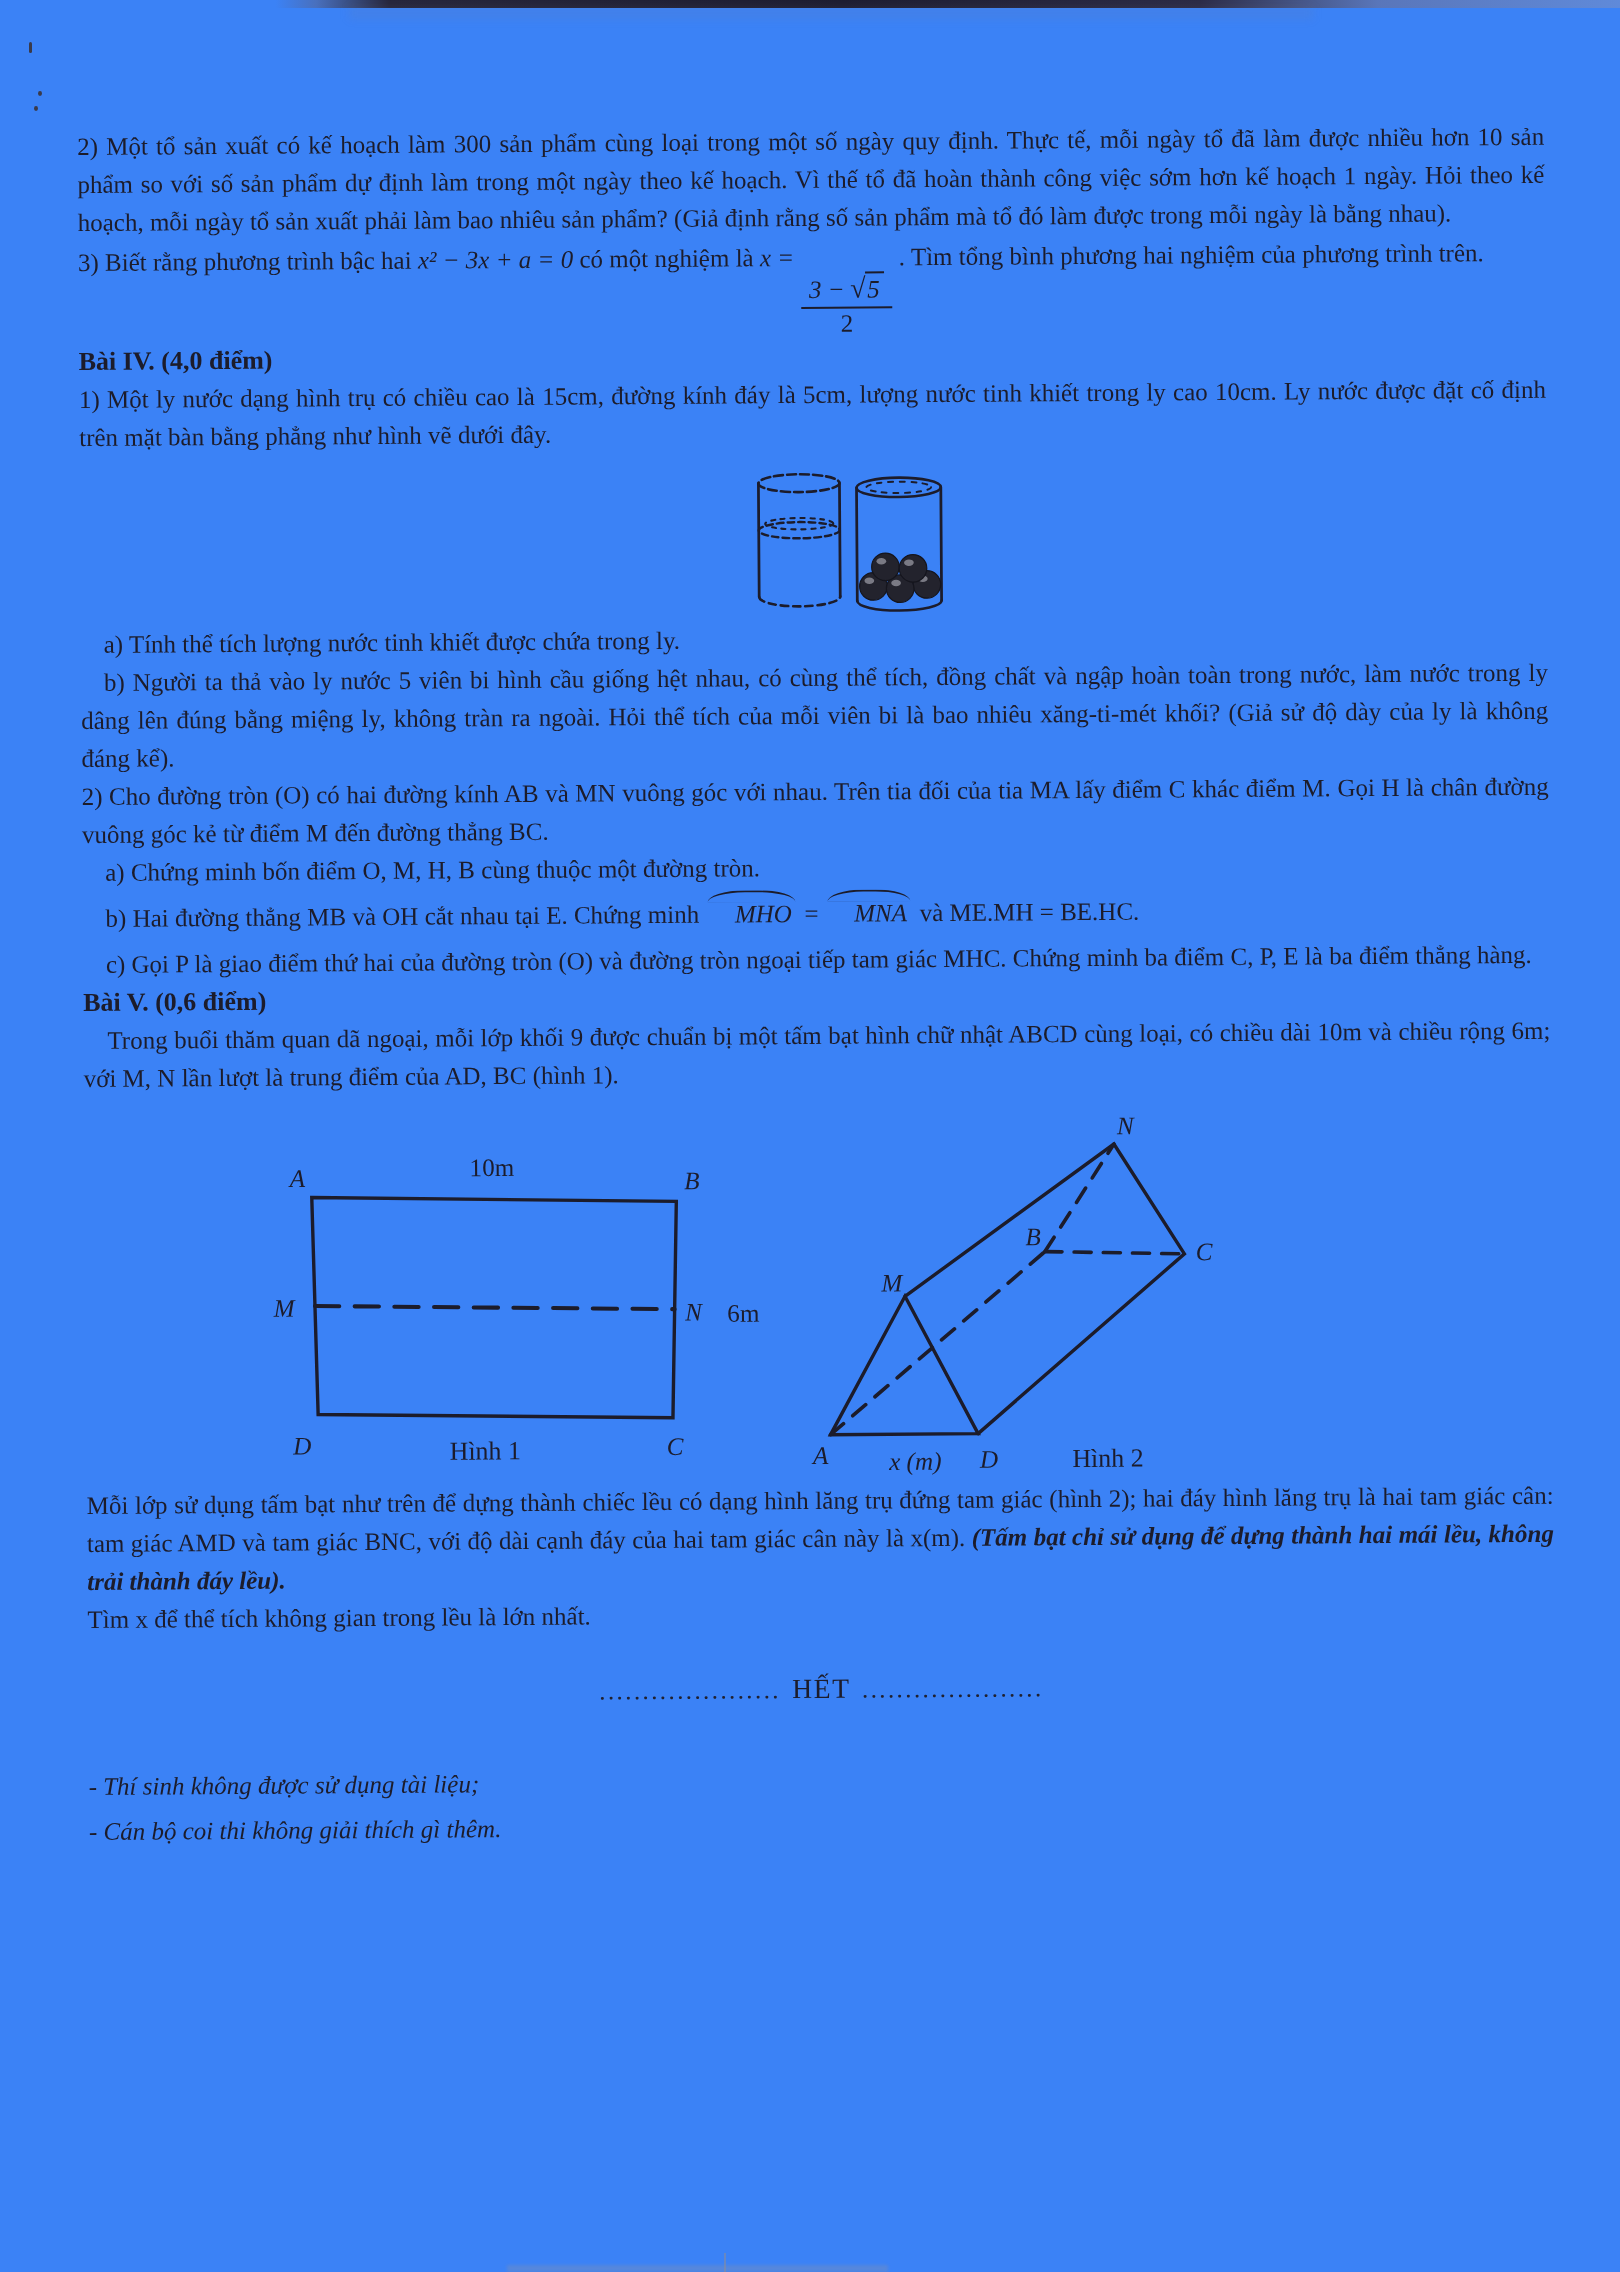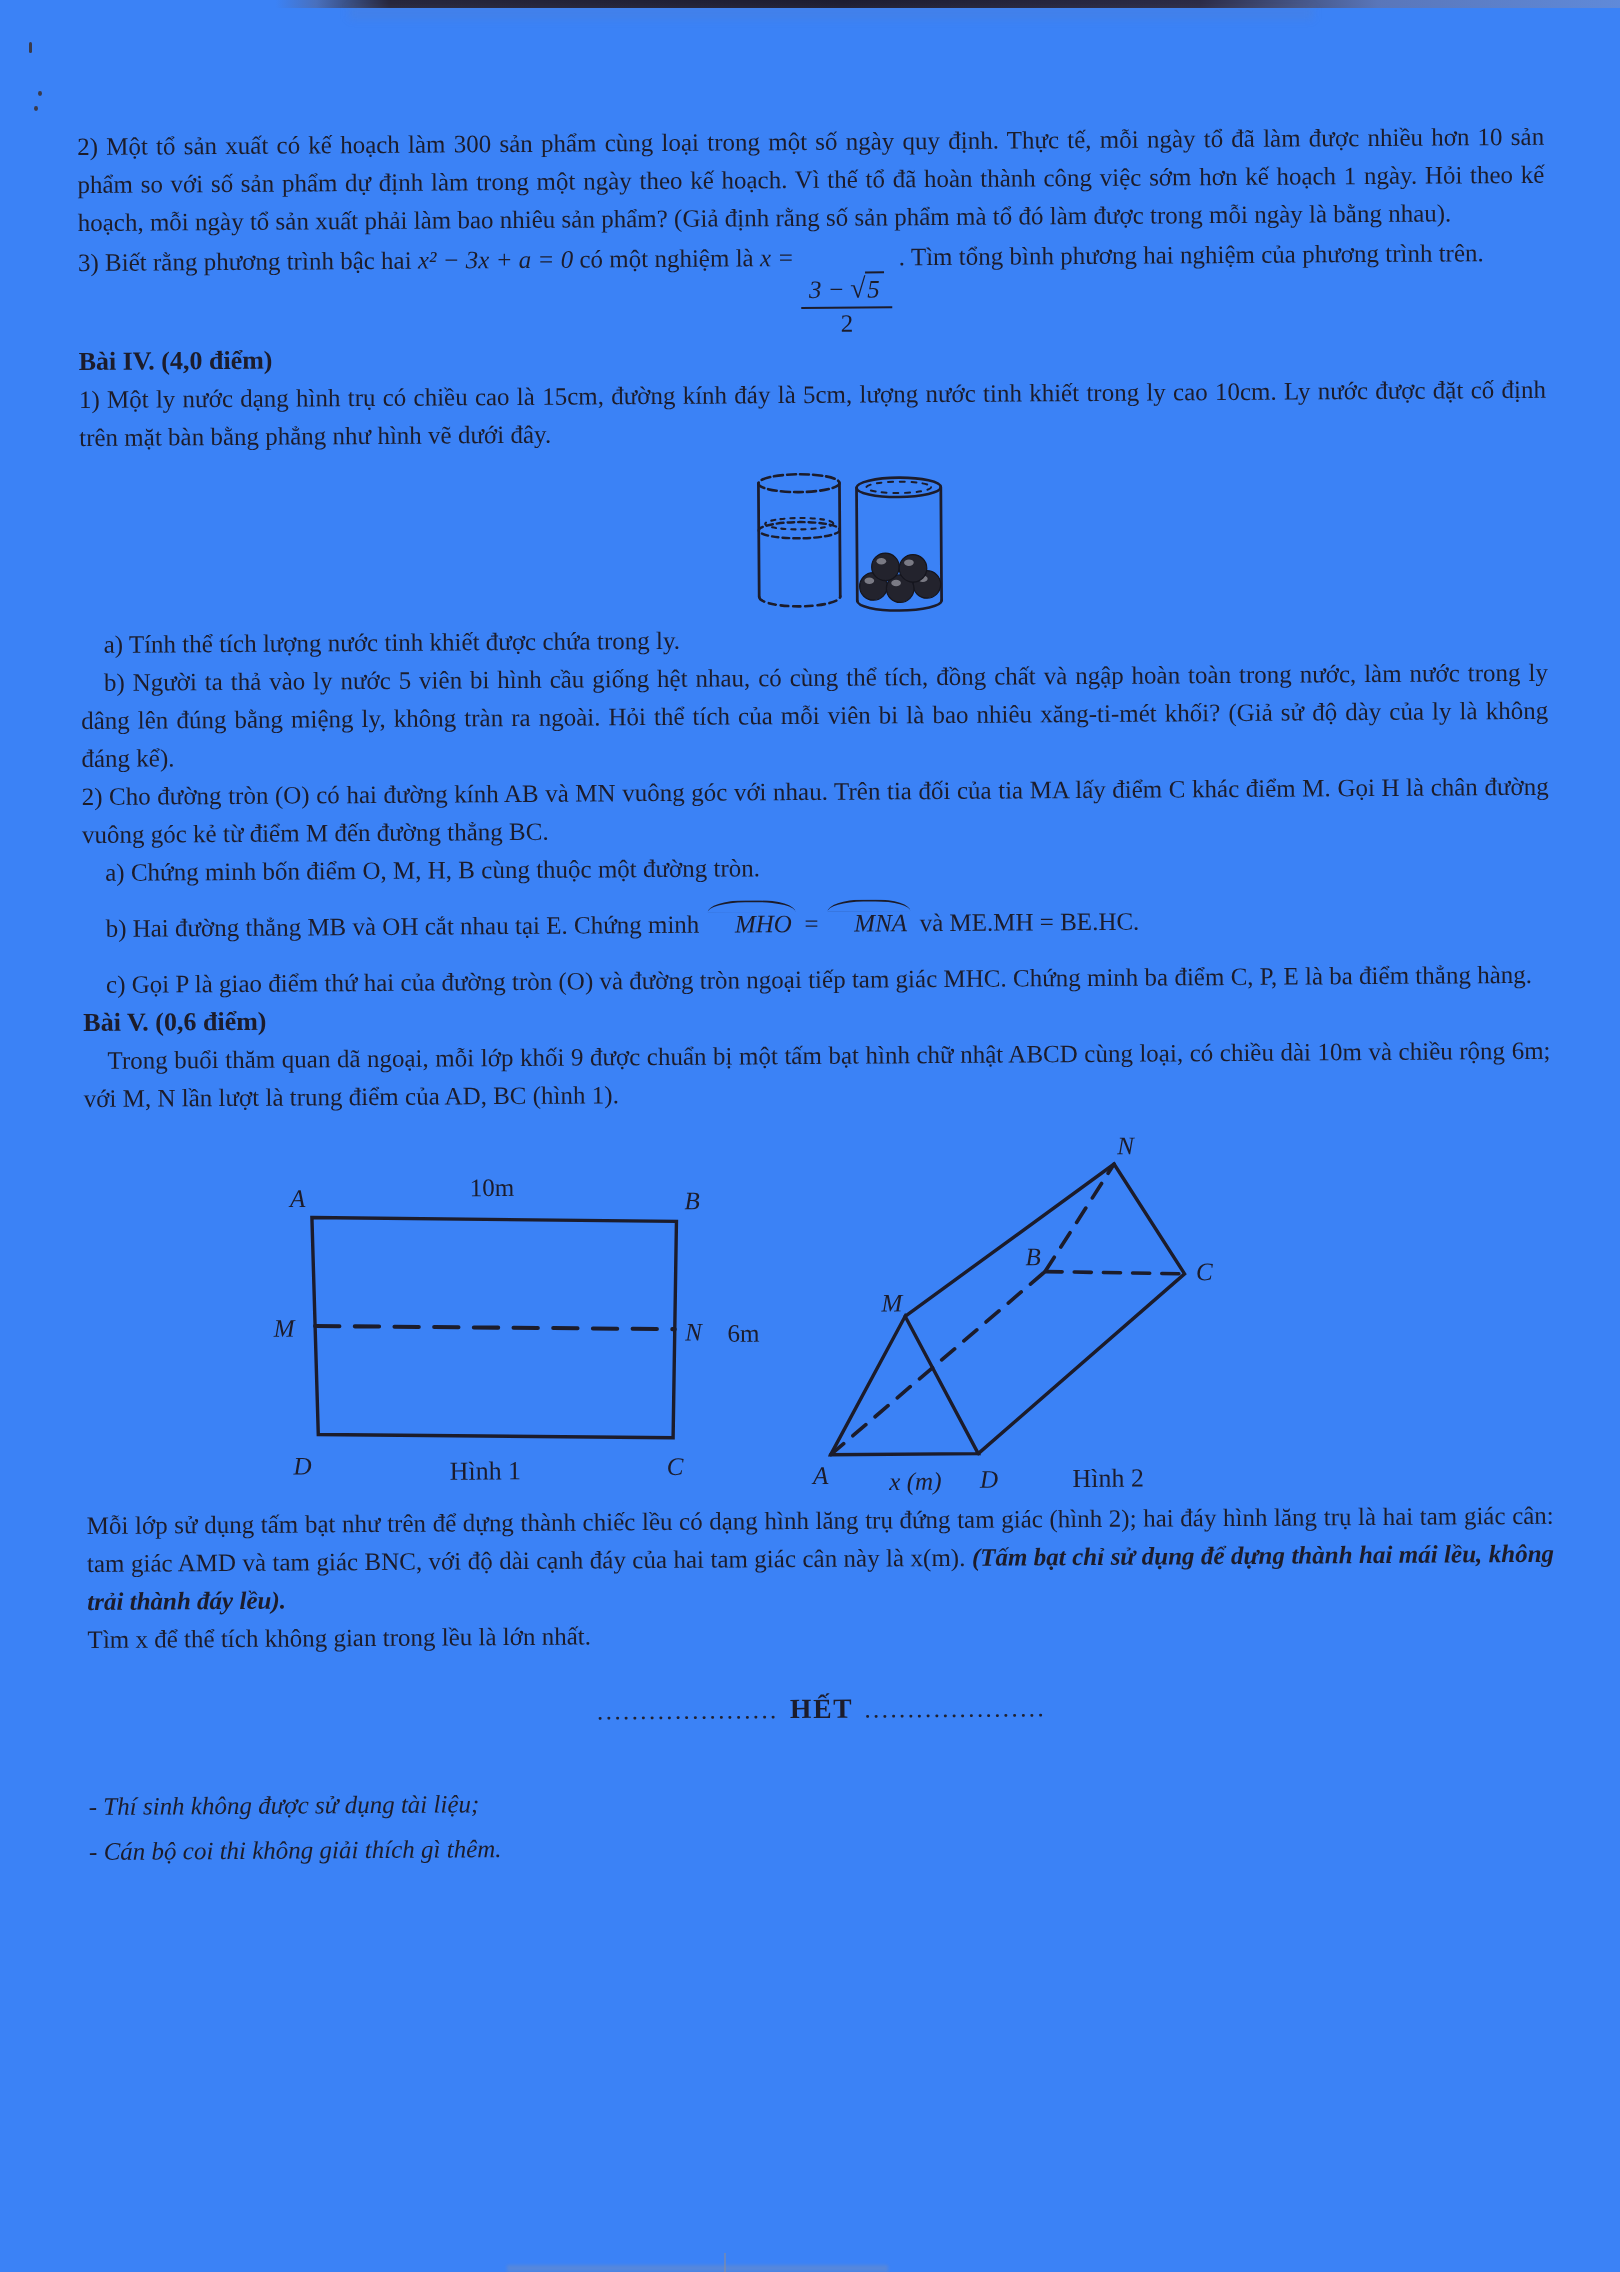--- a/index.html
+++ b/index.html
@@ -48,37 +48,37 @@
   .rad-sign{font-size:28px;margin-left:5.7px;font-style:normal;}
   .radicand{border-top:2.4px solid currentColor;padding:2.4px 4.9px 0 1.6px;}
   .frac .den{padding-top:1.6px;}
 
   .bai{font-weight:bold;font-size:26px;}
   .bai .pts{}
   .g22{margin-top:18px;} .g14{margin-top:11.3px;} .g18{margin-top:14.6px;}
   .g28{margin-top:23px;} .g34{margin-top:27.6px;} .g40{margin-top:32px;}
   .g12{margin-top:9.7px;} .g48{margin-top:39px;} .g8{margin-top:6.5px;}
 
-  .overarc{font-style:italic;position:relative;padding:0 2.4px;margin:18px 4px;display:inline-block;}
+  .overarc{font-style:italic;position:relative;padding:0 2.4px;margin:8px 4px;display:inline-block;}
   .overarc::before{content:"";position:absolute;left:-1.6px;right:-1.6px;top:-4.9px;height:9.7px;
     border-top:2.4px solid currentColor;border-radius:50% 50% 0 0 / 120% 120% 0 0;}
 
   .fig-cyl{display:block;margin:14.6px 0 0 669px;width:203px;height:154px;}
   .figures{display:flex;gap:23px;margin:24px 0 0 41px;align-items:flex-end;}
   svg{color:#1c1c2b;}
   .stroke{stroke:#1c1c2b;fill:none;stroke-linecap:round;}
   .flbl{font:italic 31px "Liberation Serif","DejaVu Serif",serif;fill:#1c1c2b;}
   .fmeas{font:31px "Liberation Serif","DejaVu Serif",serif;fill:#1c1c2b;}
   .fcap{font:32px "Liberation Serif","DejaVu Serif",serif;fill:#1c1c2b;}
 
   .note-bi{font-weight:bold;font-style:italic;}
   .het{display:flex;justify-content:center;align-items:baseline;gap:11.3px;
     margin-top:36px;font-size:25px;}
   .het .dots{letter-spacing:2.4px;color:#20202e;}
-  .het .het-word{font-weight:bold;font-size:27.6px;letter-spacing:1.6px;}
+  .het .het-word{font-weight:normal;font-size:27.6px;letter-spacing:1.6px;}
   .footer{margin-top:50px;font-style:italic;line-height:45px;}
 </style>
 </head>
 <body>
 
 <div class="page">
   <div class="scan-band"></div>
   <div class="scan-smear"></div>
   <div class="margin-mark mm1"></div>
   <div class="margin-mark mm2"></div>

